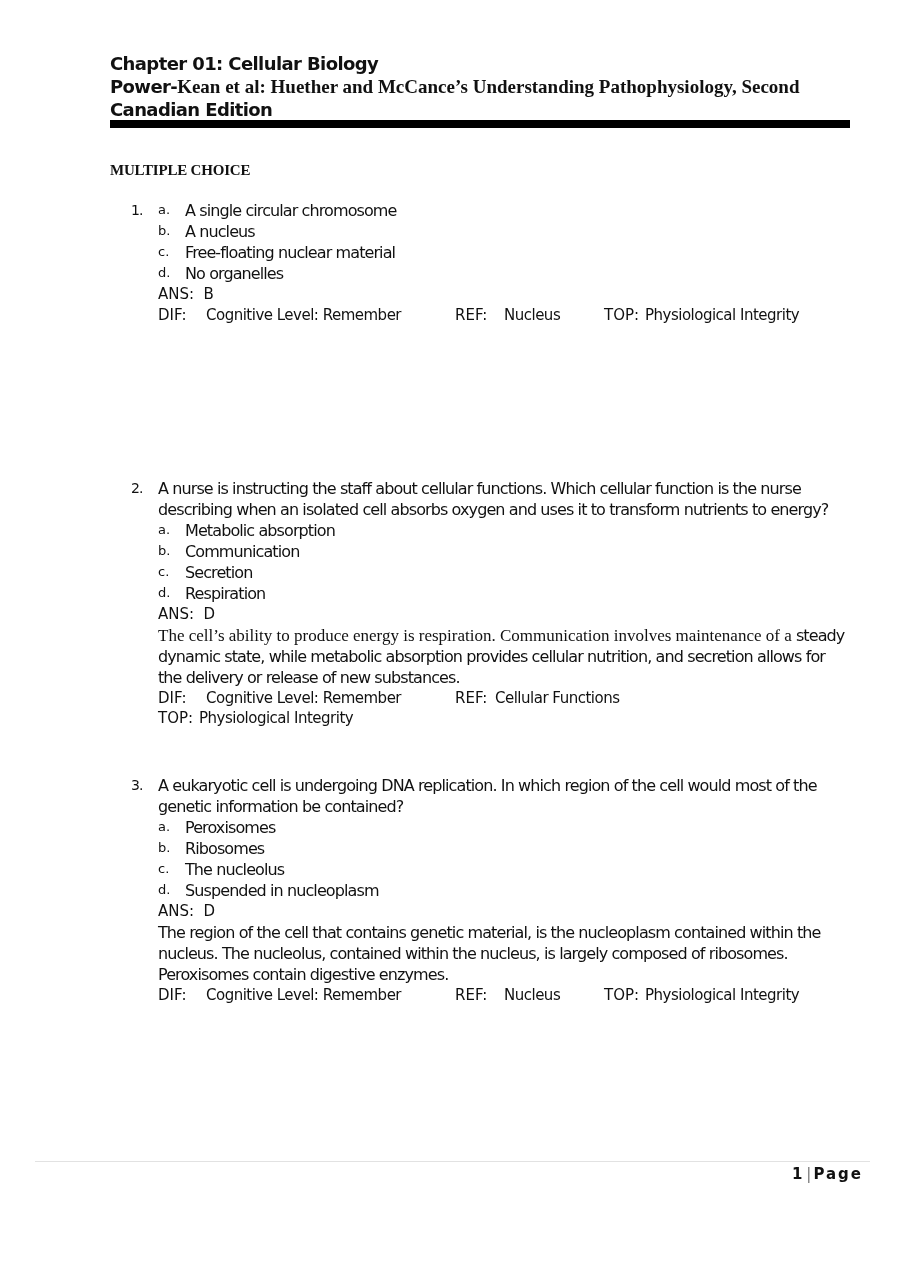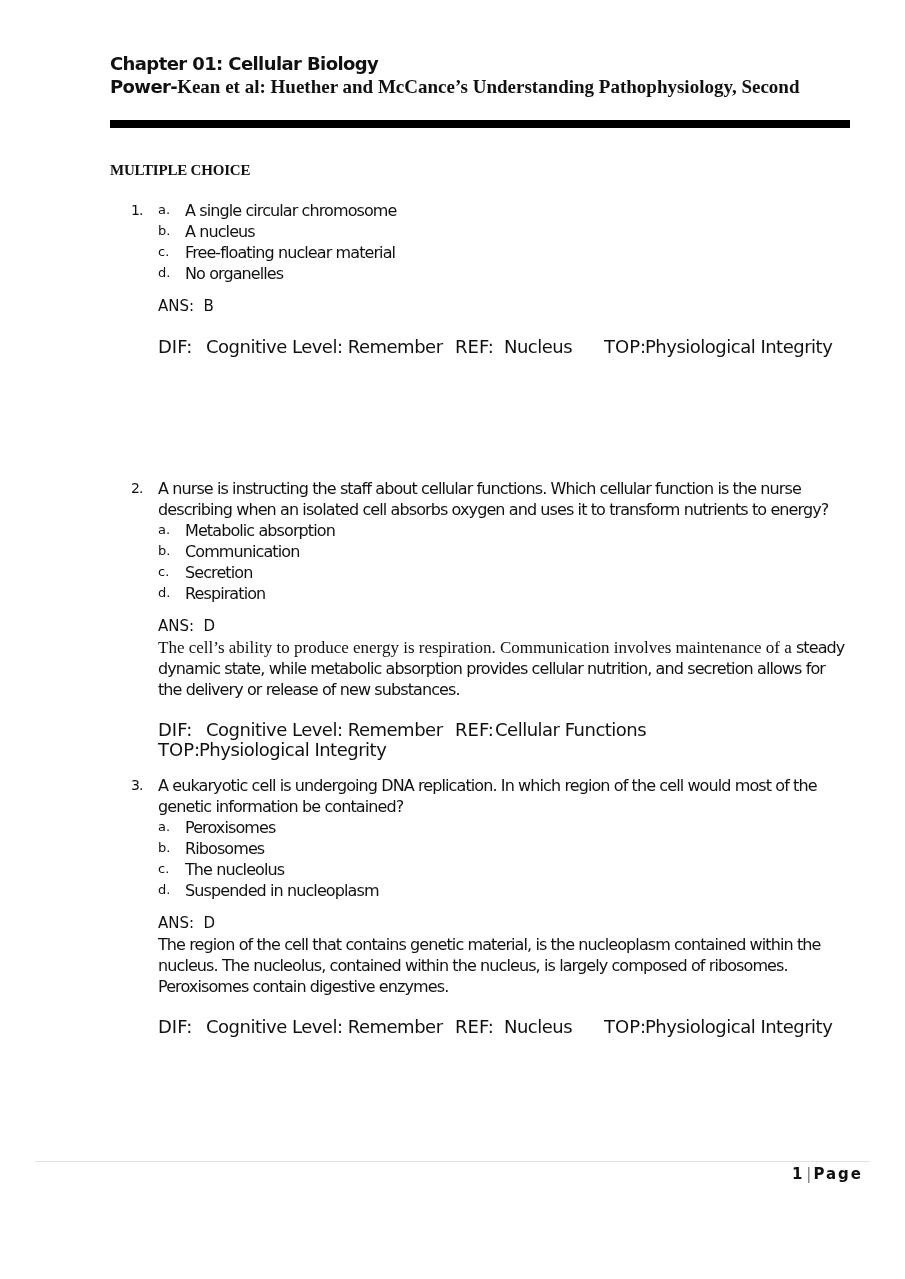--- a/index.html
+++ b/index.html
@@ -9,40 +9,41 @@
   .hdr-line { font-family: "DejaVu Sans", sans-serif; font-weight: bold; font-size: 18px; line-height: 23px; white-space: nowrap; letter-spacing: -0.6px; transform-origin: left; }
   .hdr-line .serif { font-family: "Liberation Serif", serif; font-size: 19px; letter-spacing: 0; }
   .hdr-bar { position: absolute; left: 110px; top: 120px; width: 740px; height: 8px; background: #000; }
   .section-title { position: absolute; left: 110px; top: 162px; font-family: Liberation Serif, serif; font-weight: bold; font-size: 15px; letter-spacing: -0.2px; }
   .q { position: absolute; left: 131px; width: 720px; font-family: "DejaVu Sans", sans-serif; font-size: 16px; letter-spacing: -0.9px; }
   .q-stem { position: relative; padding-left: 27px; line-height: 21px; }
   .q-num { position: absolute; left: 0; top: 0; font-size: 14px; }
   .opts { margin-left: 27px; }
   .opt { position: relative; padding-left: 27px; line-height: 21px; }
   .opt-letter { position: absolute; left: 0; top: -1px; font-size: 13px; letter-spacing: 0; }
-  .ans { margin-left: 27px; margin-top: 12px; line-height: 21px; }
+  .ans { margin-left: 27px; margin-top: 0; line-height: 21px; }
   .ans-label { font-size: 15px; letter-spacing: 0; }
   .rationale { line-height: 21px; }
   .rationale .serif { font-family: "Liberation Serif", serif; font-size: 17px; letter-spacing: 0; text-align: right; }
-  .meta { margin-left: 27px; margin-top: 20px; font-size: 18px; line-height: 20px; letter-spacing: -0.5px; position: relative; height: 20px; }
+  .meta { margin-left: 27px; font-size: 15px; line-height: 20px; letter-spacing: -0.5px; position: relative; height: 20px; }
   .meta.tall { height: 40px; }
   .meta span { position: absolute; white-space: nowrap; }
   .meta .lbl { letter-spacing: 0; }
   .footer-rule { position: absolute; left: 35px; top: 1161px; width: 835px; height: 1px; background: #e2e2e2; }
   .footer-page { position: absolute; right: 42px; top: 1165px; font-family: "DejaVu Sans", sans-serif; font-weight: bold; font-size: 15px; letter-spacing: 2px; }
   .footer-page .sep { font-weight: normal; color: #777; letter-spacing: 0; margin: 0 2px; }
 </style>
 </head>
 <body>
 
 <div class="page">
 
   <div class="hdr">
     <div class="hdr-line">Chapter 01: Cellular Biology</div>
     <div class="hdr-line"><span>Power-</span><span class="serif">Kean et al: Huether and McCance’s Understanding Pathophysiology, Second</span></div>
+    <div class="hdr-line">Canadian Edition</div>
   </div>
   <div class="hdr-bar"></div>
 
   <div class="section-title">MULTIPLE CHOICE</div>
 
   <div class="q" style="top:200px;">
     <div class="q-stem">
       <span class="q-num">1.</span>
     </div>
     <div class="opts">

